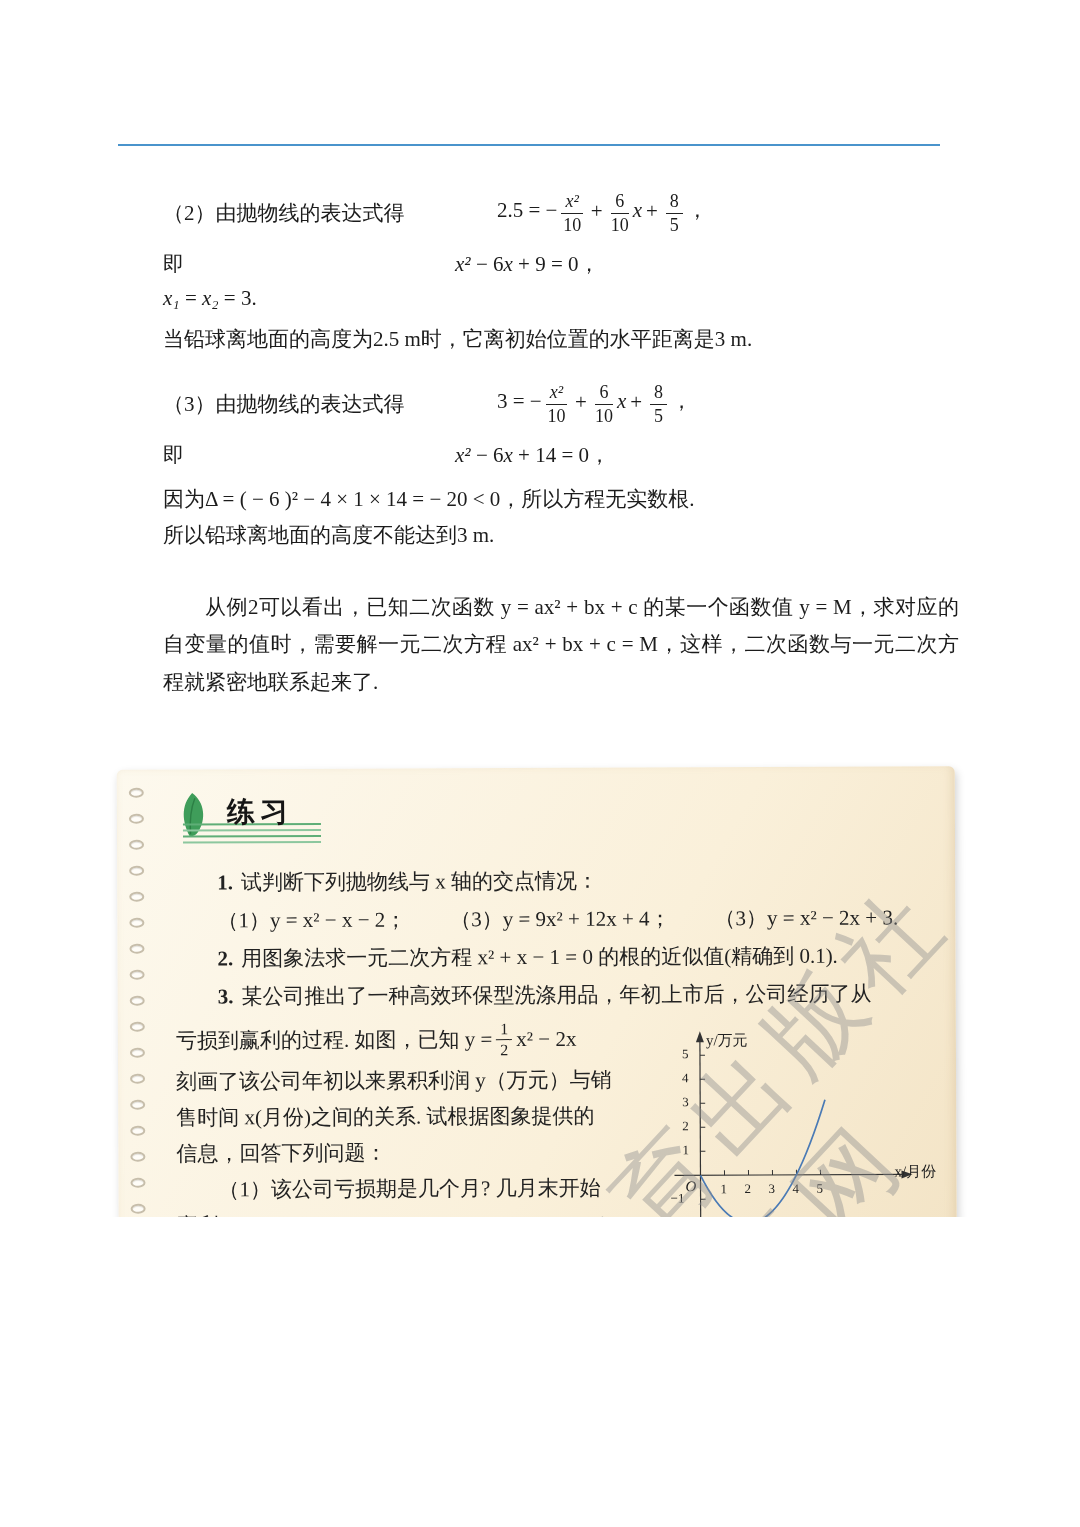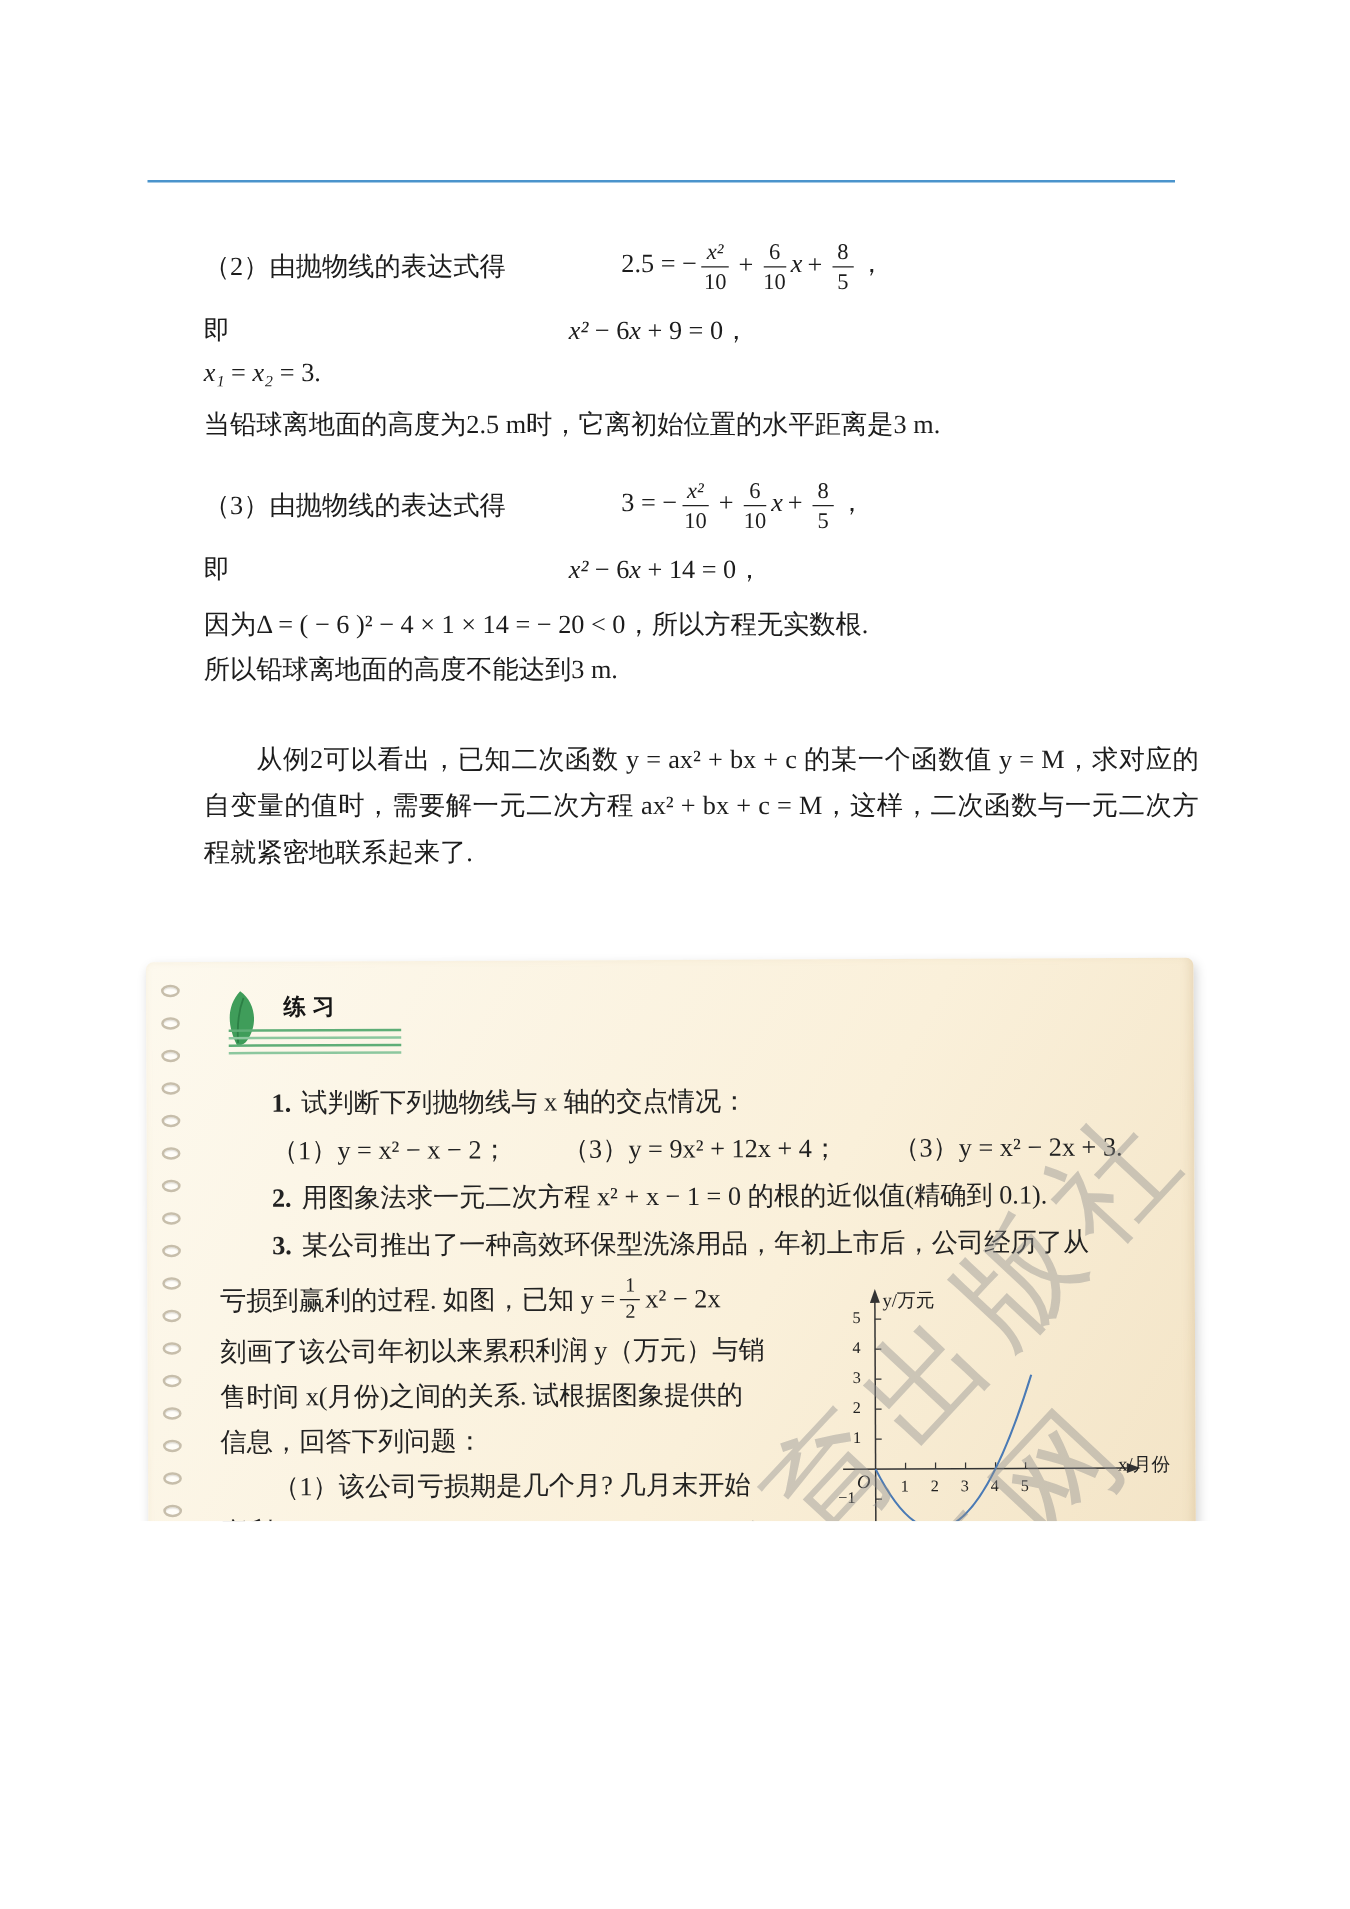--- a/index.html
+++ b/index.html
@@ -55,21 +55,21 @@
   .hole{width:15px;height:10px;border:2px solid #c7beab;border-radius:50%;background:#fffdf8;
         box-shadow:inset 0 1px 1px rgba(0,0,0,0.12);}
   .pbox-content{position:absolute;left:58px;top:14px;right:16px;bottom:8px;font-size:21px;color:#222;}
 
   .p-header{position:relative;height:80px;}
   .leaf{position:absolute;left:2px;top:4px;width:36px;height:54px;}
   .hlines{position:absolute;left:8px;top:40px;width:138px;}
   .hlines i{display:block;height:2px;background:#5fae77;margin-bottom:4px;}
   .hlines i:nth-child(2){background:#8cc79e;}
   .hlines i:nth-child(4){background:#8cc79e;}
-  .p-title{position:absolute;left:52px;top:10px;font-size:18px;font-weight:bold;letter-spacing:5px;
+  .p-title{position:absolute;left:52px;top:10px;font-size:28px;font-weight:bold;letter-spacing:5px;
            font-family:"Liberation Sans","DejaVu Sans",sans-serif;color:#151515;}
 
   .qline{line-height:38px;margin:0;}
   .ind{padding-left:42px;}
   .qnum{font-weight:bold;margin-right:8px;}
   .qpart{margin-right:44px;margin-top:48px;}
   .q3row{display:flex;margin-top:2px;}
   .q3left{width:478px;line-height:36px;}
   .q3left .fline{display:flex;align-items:center;min-height:46px;white-space:nowrap;}
   .q3right{width:286px;margin-left:0;padding-top:8px;position:relative;}

